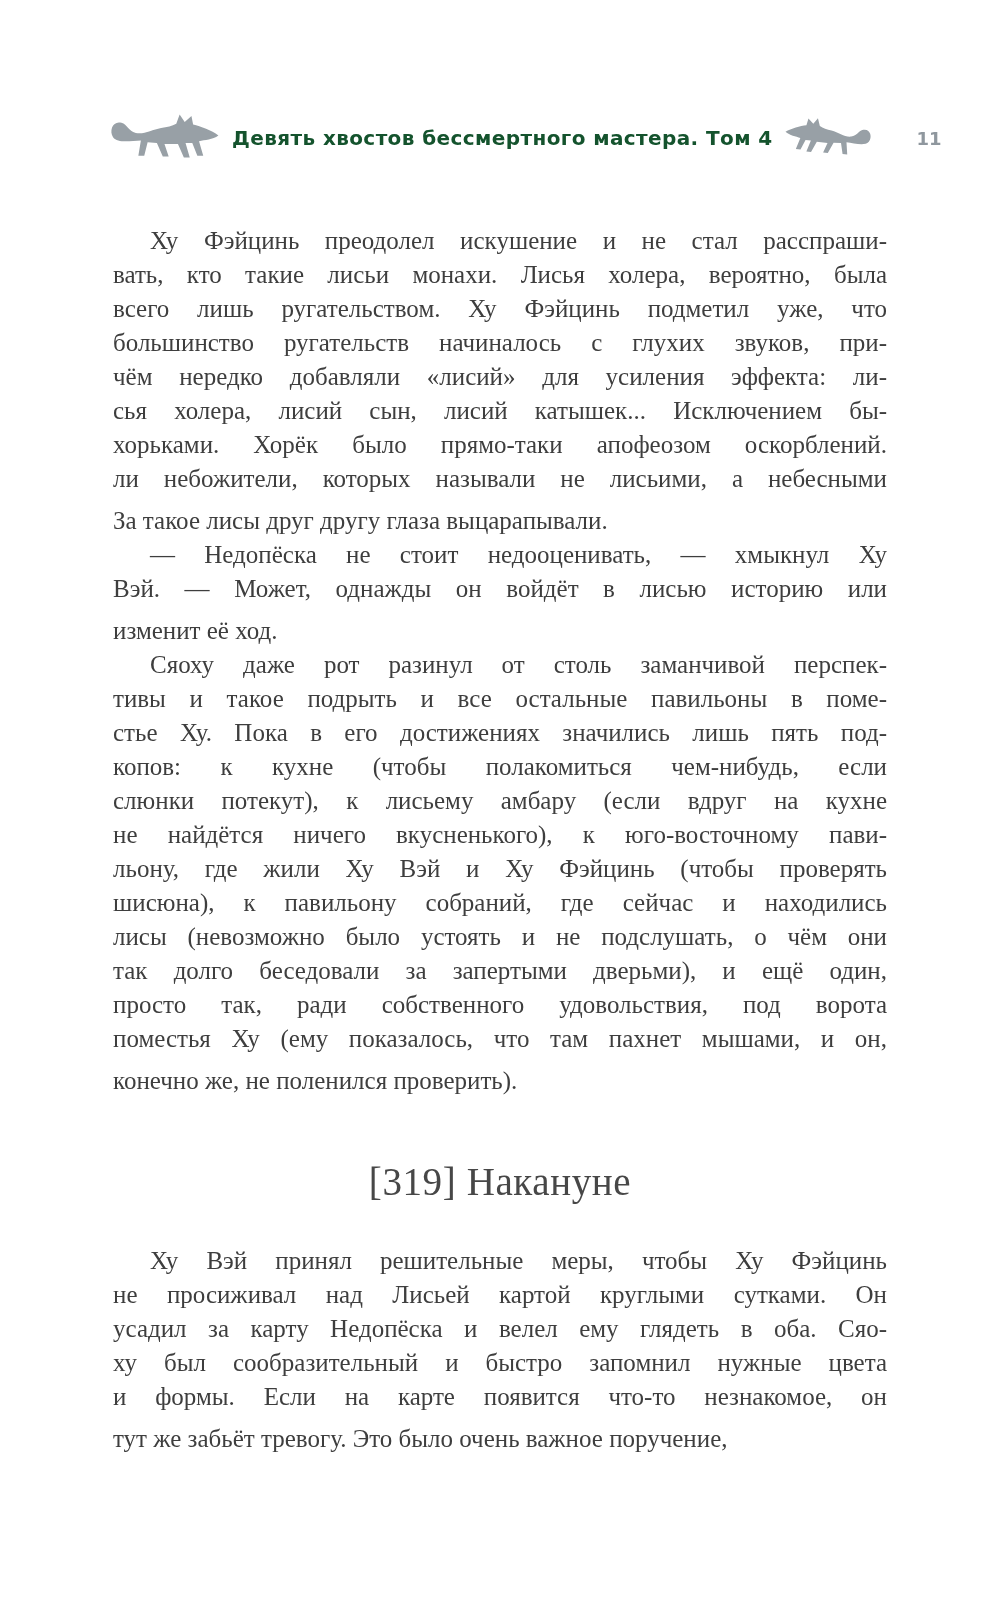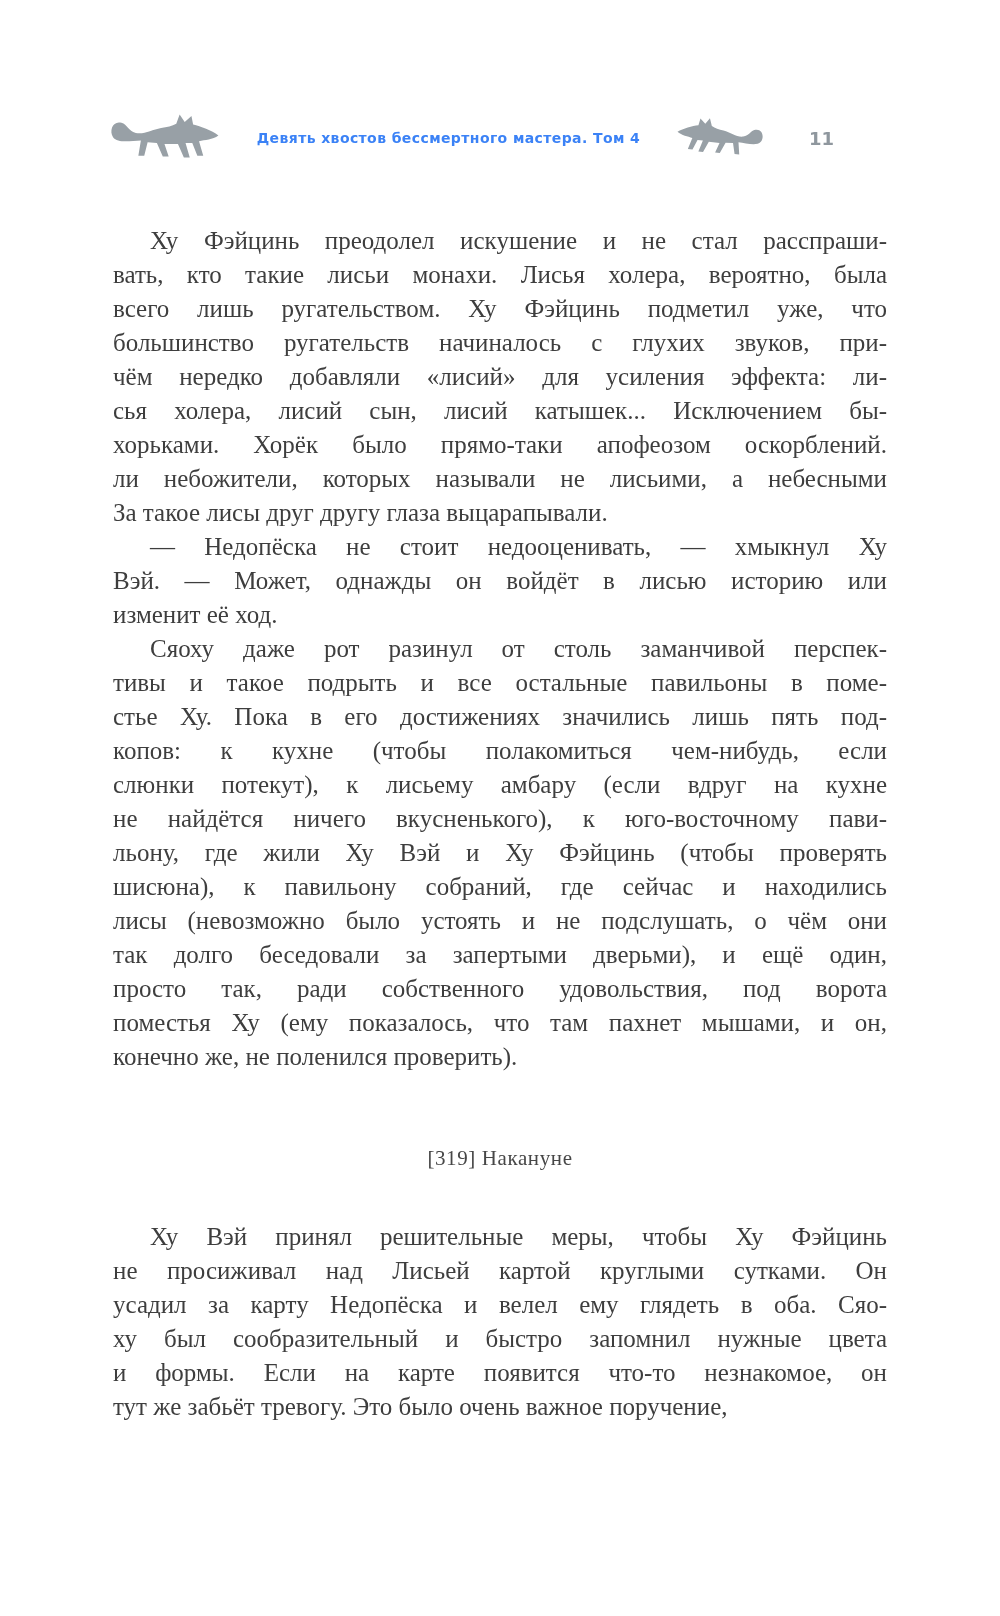--- a/index.html
+++ b/index.html
@@ -32,23 +32,23 @@
     align-items: center;
   }
   .fox svg { display: block; }
   .fox-left svg { width: 118px; height: 64px; }
   .fox-right svg { width: 94px; height: 66px; transform: rotate(6deg); }
   .book-title {
     flex: 1 1 auto;
     text-align: center;
     font-family: "DejaVu Sans", sans-serif;
     font-weight: bold;
-    font-size: 14px;
+    font-size: 20px;
     letter-spacing: 0.4px;
-    color: #3b82f6;
+    color: #14532d;
     white-space: nowrap;
     padding: 0 6px;
   }
   .page-number {
     flex: 0 0 auto;
     margin-left: 44px;
     font-family: "DejaVu Sans", sans-serif;
     font-weight: bold;
     font-size: 18px;
     color: #8f979e;
@@ -63,25 +63,26 @@
     line-height: 34px;
   }
   .paragraph { margin: 0; }
   .line {
     text-align: justify;
     text-align-last: justify;
   }
   .line.last {
     text-align: left;
     text-align-last: auto;
+    margin-top: 8px;
   }
   .line.first { text-indent: 37px; }
   .chapter-heading {
     text-align: center;
-    font-size: 21px;
+    font-size: 39px;
     line-height: 40px;
     margin: 64px 0 42px 0;
     color: #474747;
     letter-spacing: 0.6px;
   }
 </style>
 </head>
 <body>
 
 <div class="page">

